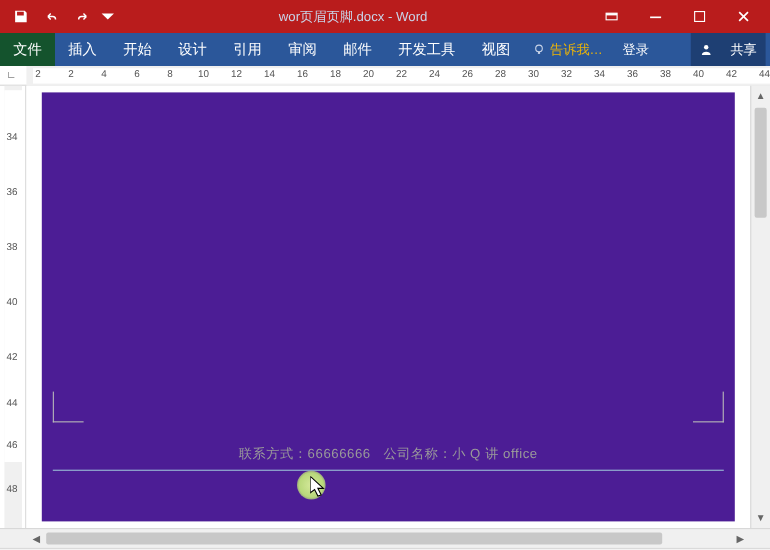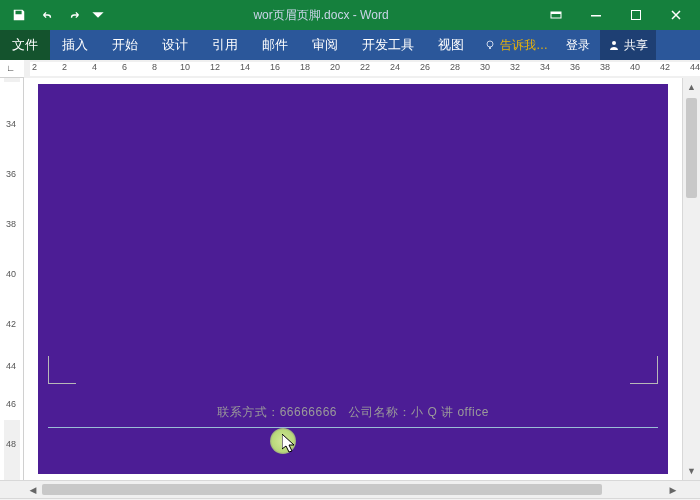--- a/index.html
+++ b/index.html
@@ -1,30 +1,30 @@
 <!DOCTYPE html>
 <html><head>
 <meta charset="utf-8">
 <style>
 *{box-sizing:border-box;margin:0;padding:0;font-family:"Microsoft YaHei","Segoe UI",sans-serif;}
 body{width:700px;height:500px;overflow:hidden;background:#fff;}
-.titlebar{height:30px;background:#15803d;color:#fff;display:flex;align-items:center;font-size:12px;}
+.titlebar{height:30px;background:#b91c1c;color:#fff;display:flex;align-items:center;font-size:12px;}
 .qat{display:flex;align-items:center;gap:2px;padding-left:6px;}
 .qat-btn{width:26px;height:26px;display:flex;align-items:center;justify-content:center;color:#fff;}
 .qat-btn svg{width:14px;height:14px;}
 .title-text{flex:1;text-align:center;color:#c9d4e8;}
 .win-controls{display:flex;align-items:center;gap:0;padding-right:4px;}
 .win-btn{width:40px;height:30px;display:flex;align-items:center;justify-content:center;color:#fff;}
 .win-btn svg{width:12px;height:12px;}
 .ribbon-tabs{height:30px;background:#2b579a;color:#fff;display:flex;align-items:stretch;font-size:13px;}
 .tab{padding:0 12px;display:flex;align-items:center;cursor:pointer;}
 .tab.file{background:#14532d;font-size:13px;}
 .tell-me{display:flex;align-items:center;gap:4px;padding:0 8px;color:#eab308;font-size:12px;}
 .account{display:flex;align-items:center;padding:0 10px;font-size:12px;}
-.share{display:flex;align-items:center;gap:4px;padding:0 8px;background:#1e3f73;font-size:12px;}
+.share{display:flex;align-items:center;gap:16px;padding:0 8px;background:#1e3f73;font-size:12px;margin-left:28px;}
 .ruler-h{height:18px;background:#fff;display:flex;align-items:center;border-bottom:1px solid #d0d0d0;position:relative;padding-left:24px;}
 .ruler-h-track{flex:1;height:18px;position:relative;background:#f0f0f0;font-size:9px;color:#666;}
 .ruler-h-white{position:absolute;left:6px;right:0;top:2px;bottom:2px;background:#fff;}
 .ruler-tick{position:absolute;top:2px;font-size:9px;color:#555;}
 .corner{position:absolute;left:6px;top:3px;font-size:9px;color:#444;}
 .workspace{display:flex;height:402px;background:#fff;}
 .ruler-v{width:24px;background:#fff;border-right:1px solid #d0d0d0;position:relative;font-size:9px;color:#666;}
 .ruler-v-track{position:absolute;left:4px;top:0;bottom:0;width:16px;background:#f0f0f0;}
 .ruler-v-white{position:absolute;left:4px;top:4px;bottom:60px;width:16px;background:#fff;}
 .vtick{position:absolute;left:6px;font-size:9px;color:#555;transform:translateY(-50%);}
@@ -100,22 +100,22 @@
     </div>
   </div>
 </div>
 
 <div class="ribbon-tabs">
   <div class="tab file">文件</div>
   <div class="tab">插入</div>
   <div class="tab">开始</div>
   <div class="tab">设计</div>
   <div class="tab">引用</div>
+  <div class="tab">审阅</div>
   <div class="tab">邮件</div>
-  <div class="tab">审阅</div>
   <div class="tab">开发工具</div>
   <div class="tab">视图</div>
   <div class="tell-me">
     <svg width="12" height="12" viewBox="0 0 12 12">
         <circle cx="6" cy="5" r="3" fill="none" stroke="#c9d4e8"></circle>
         <rect x="5" y="8" width="2" height="2" fill="#c9d4e8"></rect>
       </svg>
     <span>告诉我…</span>
   </div>
   <div class="account">登录</div>

